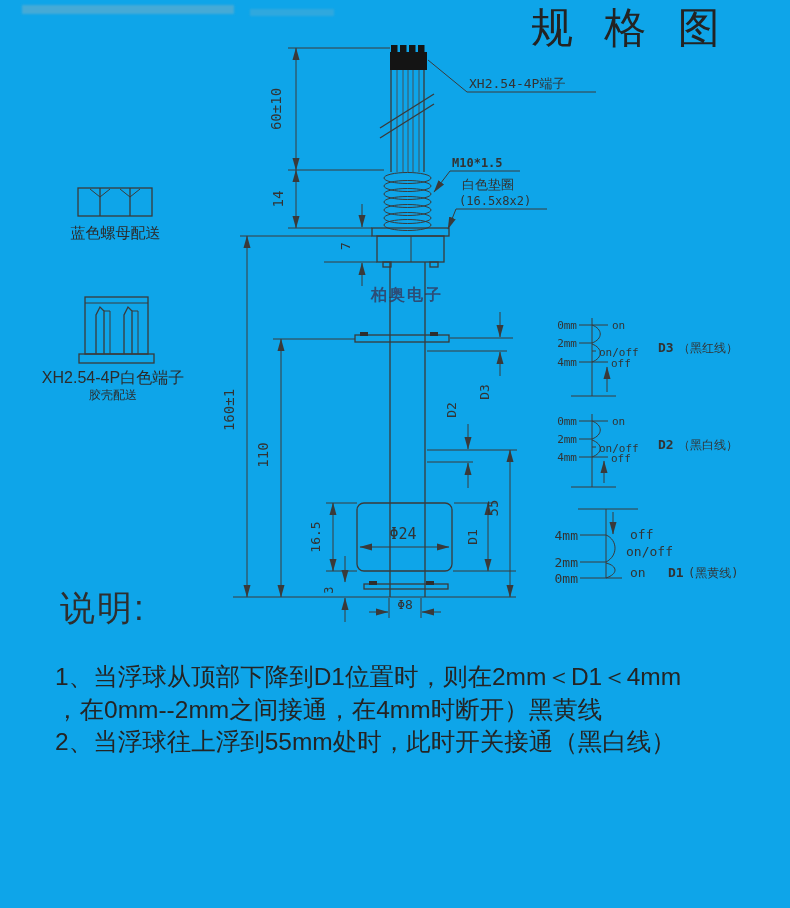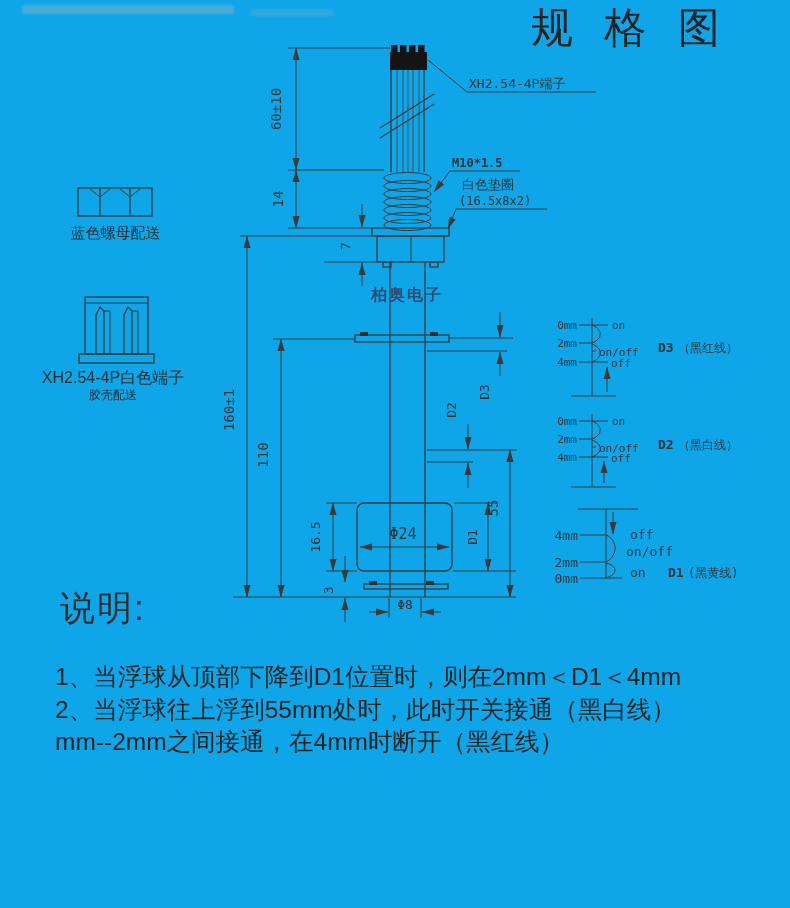--- a/index.html
+++ b/index.html
@@ -32,22 +32,22 @@
   <div id="title" class="abs">规 格 图</div>
   <div id="brand-watermark" class="abs">柏奥电子</div>
 
   <div class="abs acc-label" style="left:63px;top:224px;width:105px;">蓝色螺母配送</div>
   <div class="abs acc-label" style="left:38px;top:368px;width:150px;font-size:16px;">XH2.54-4P白色端子</div>
   <div class="abs acc-label" style="left:38px;top:387px;width:150px;font-size:12px;">胶壳配送</div>
 
   <div id="notes-heading" class="abs">说明:</div>
   <div id="notes" class="abs">
     <div class="nline">1、当浮球从顶部下降到D1位置时，则在2mm＜D1＜4mm</div>
+    <div class="nline">，在0mm--2mm之间接通，在4mm时断开）黑黄线</div>
     <div class="nline">2、当浮球往上浮到55mm处时，此时开关接通（黑白线）</div>
-    <div class="nline">mm--2mm之间接通，在4mm时断开（黑红线）</div>
   </div>
 
   <svg class="abs" style="left:0;top:0;" width="790" height="908" viewBox="0 0 790 908">
     <defs>
       <marker id="ar" markerWidth="13" markerHeight="9" refX="12" refY="4.5" orient="auto-start-reverse" markerUnits="userSpaceOnUse">
         <path d="M0,1 L12.5,4.5 L0,8 Z" fill="#3a3a3a"></path>
       </marker>
     </defs>
 
     <g>

